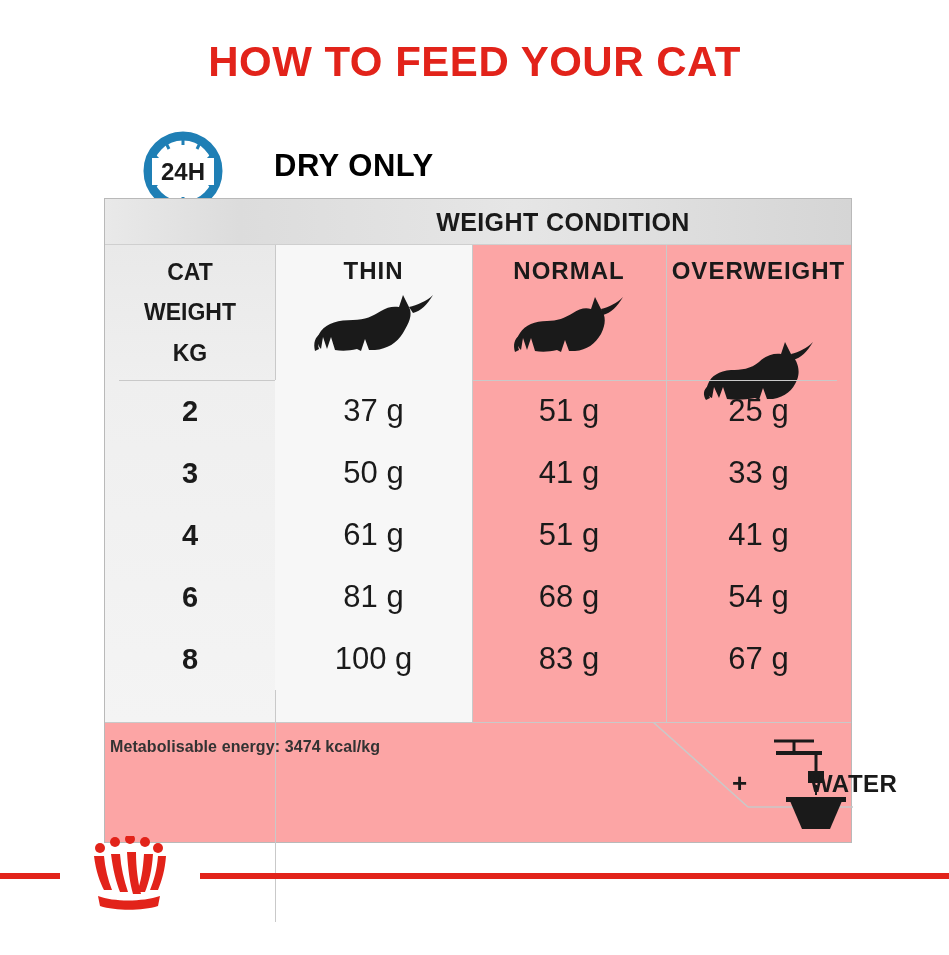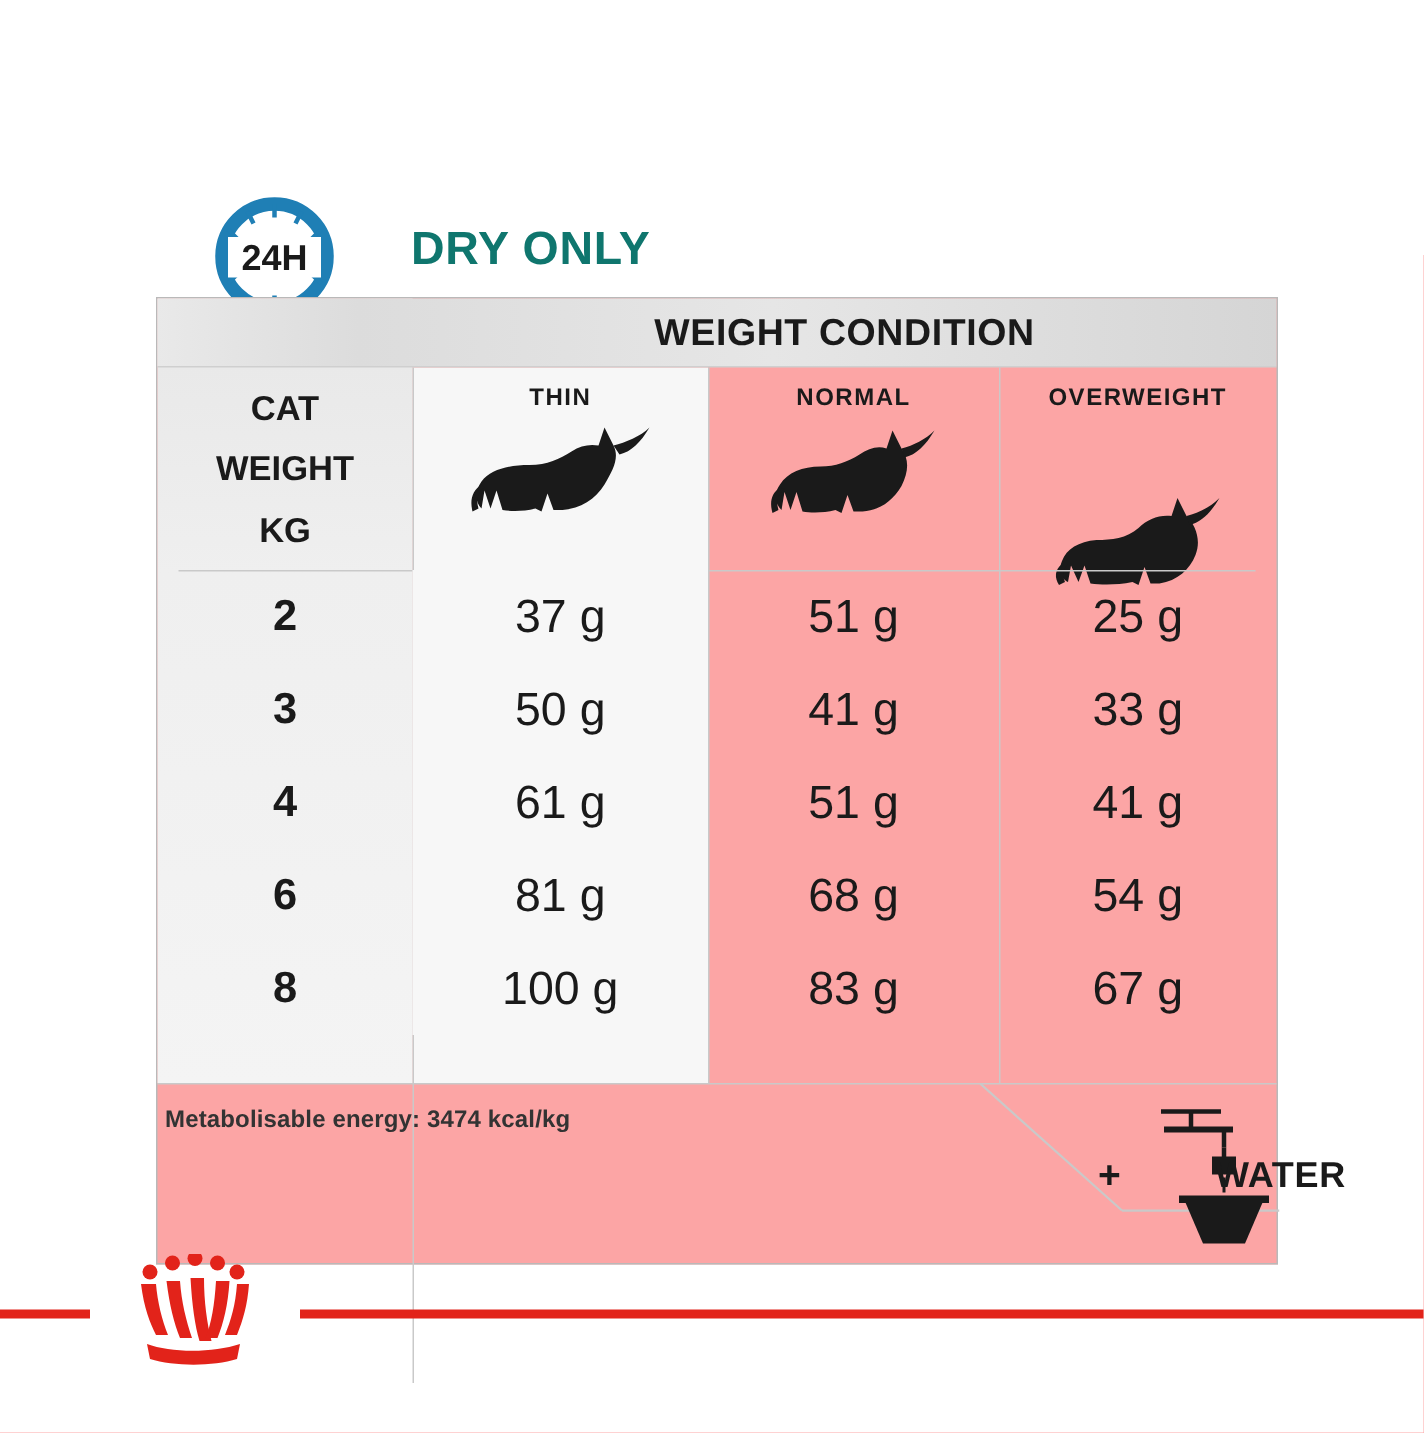--- a/index.html
+++ b/index.html
@@ -27,21 +27,21 @@
   
   .clock{
     position:absolute;left:128px;top:131px;
     width:110px;height:80px;
   }
   .clock svg{display:block;}
 
   
   .dry-only{
     position:absolute;left:274px;top:148px;
-    font-size:31px;font-weight:bold;color:#0f766e;
+    font-size:31px;font-weight:bold;color:#000000;
     letter-spacing:0.5px;
   }
 
   
   .table-wrap{
     position:absolute;left:104px;top:198px;
     width:748px;height:645px;
     border:1px solid #b9b9b9;
     background:#fca5a5;
     box-sizing:border-box;
@@ -75,21 +75,21 @@
     font-size:23px;font-weight:bold;line-height:1.15;color:#1a1a1a;
     text-align:center;
     gap:14px;
   }
   .cond{
     position:absolute;top:46px;height:135px;
     display:flex;flex-direction:column;align-items:center;
     padding-top:12px;box-sizing:border-box;
   }
   .cond .cname{
-    font-size:16px;font-weight:bold;letter-spacing:1px;color:#1a1a1a;
+    font-size:24px;font-weight:bold;letter-spacing:1px;color:#1a1a1a;
   }
   .cond .cicon{margin-top:8px;}
 
   .cond-thin{left:170px;width:197px;}
   .cond-normal{left:367px;width:194px;}
   .cond-over{left:561px;width:185px;gap:47px;}
 
   
   .vline{position:absolute;width:1px;background:#c9c9c9;}
   .v1{left:170px;top:46px;height:677px;}
@@ -141,20 +141,21 @@
   }
   .crown-mask{
     position:absolute;left:60px;top:860px;width:140px;height:36px;background:#fff;
   }
 </style>
 </head>
 <body>
 
 <div class="page">
 
+  <div class="title">HOW TO FEED YOUR CAT</div>
 
   <div class="clock">
     <svg width="110" height="80" viewBox="0 0 110 80">
       <circle cx="55" cy="40" r="35" fill="none" stroke="#1F7FB5" stroke-width="9"></circle>
       <g stroke="#1F7FB5" stroke-width="3">
         <line x1="55" y1="5" x2="55" y2="14"></line>
         <line x1="37" y1="10" x2="41" y2="18"></line>
         <line x1="73" y1="10" x2="69" y2="18"></line>
         <line x1="24" y1="22" x2="30" y2="28"></line>
         <line x1="86" y1="22" x2="80" y2="28"></line>

